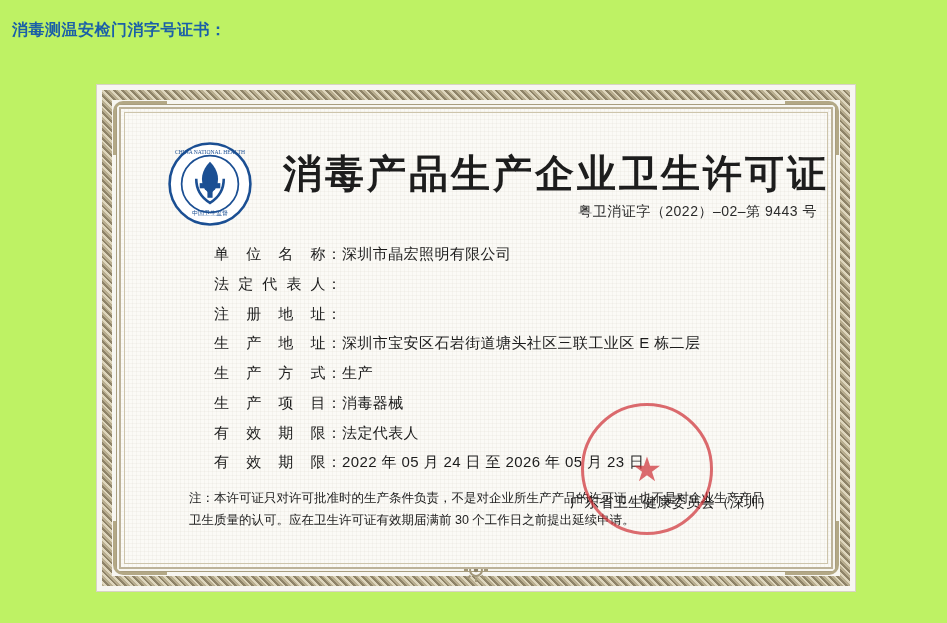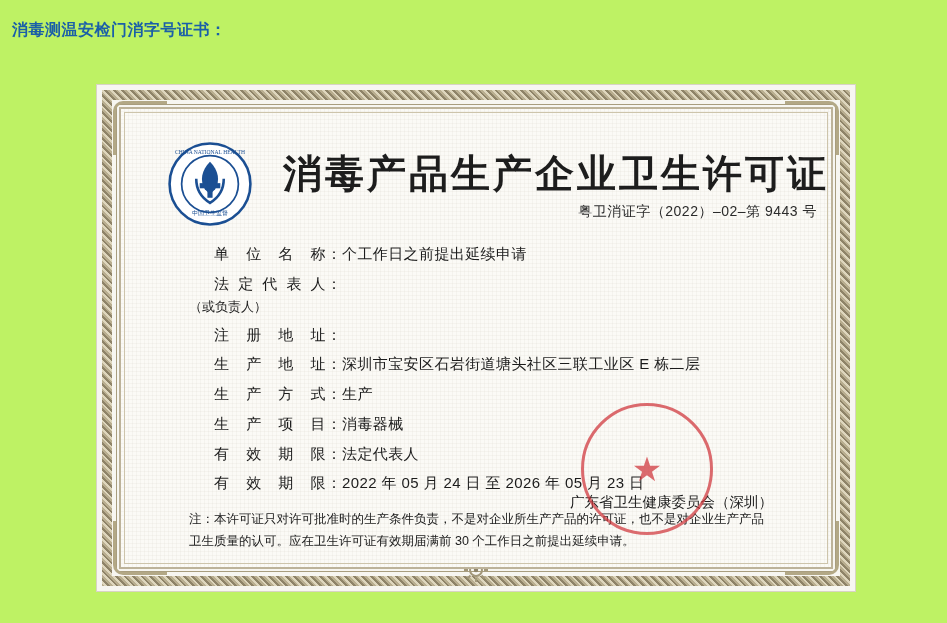--- a/index.html
+++ b/index.html
@@ -267,28 +267,27 @@
           <div class="cert-title">消毒产品生产企业卫生许可证</div>
           <div class="cert-number">粤卫消证字（2022）–02–第 9443 号</div>
         </div>
       </div>
 
       <div class="fields">
 
         <div class="field">
           <div class="field-label">单位名称</div>
           <div class="field-colon">：</div>
-          <div class="field-value">个工作日之前提出延续申请</div>
+          <div class="field-value">深圳市晶宏照明有限公司</div>
         </div>
 
         <div class="field">
           <div class="field-label">法定代表人</div>
           <div class="field-colon">：</div>
         </div>
-        <div class="field-sub">（或负责人）</div>
 
         <div class="field">
           <div class="field-label">注册地址</div>
           <div class="field-colon">：</div>
         </div>
 
         <div class="field">
           <div class="field-label">生产地址</div>
           <div class="field-colon">：</div>
           <div class="field-value">深圳市宝安区石岩街道塘头社区三联工业区 E 栋二层</div>

